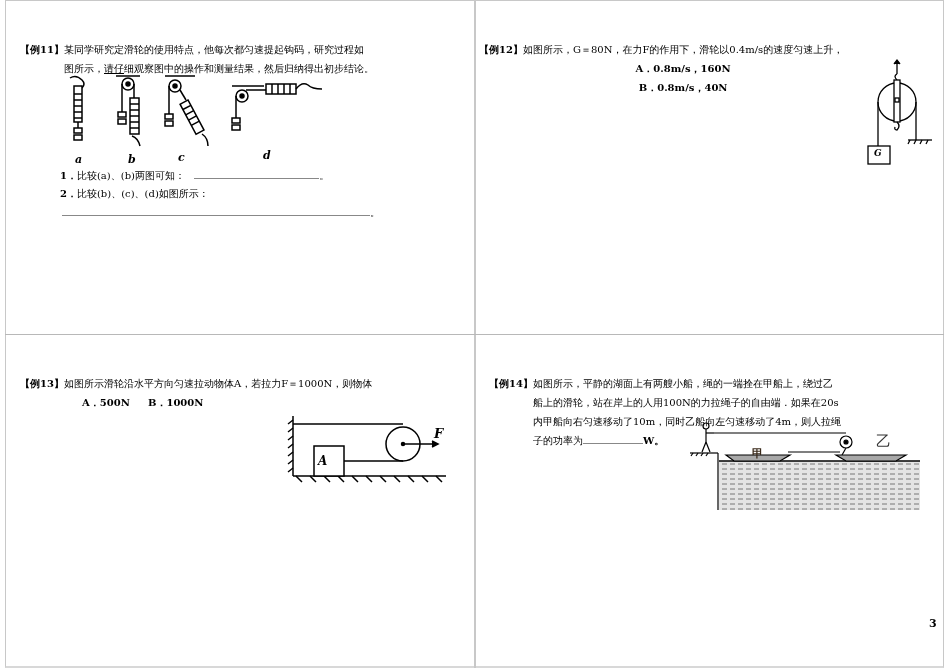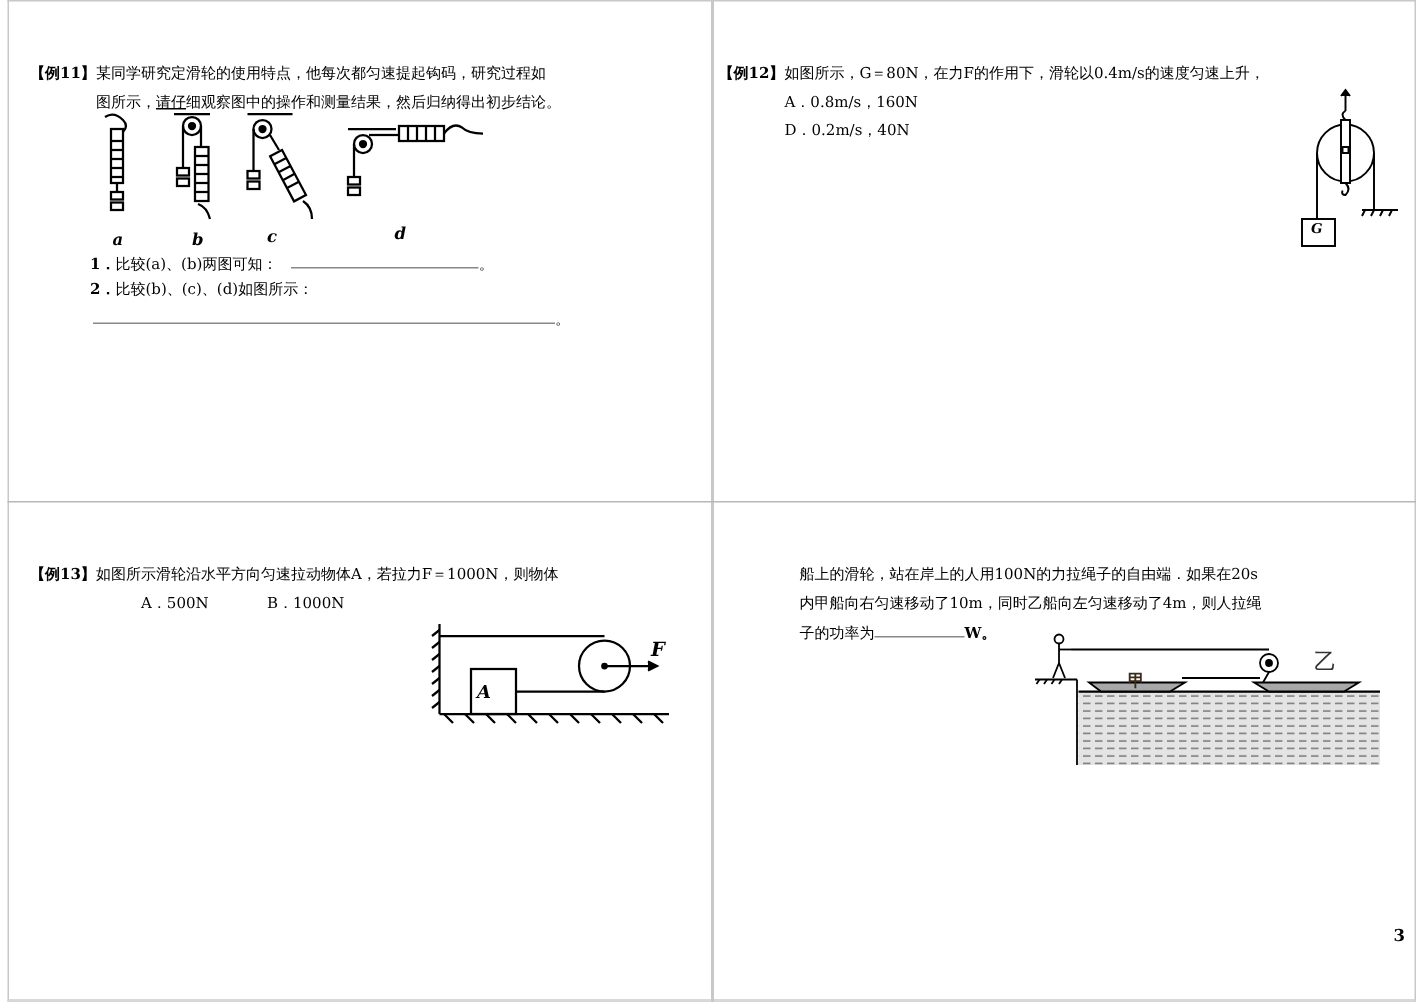--- a/index.html
+++ b/index.html
@@ -7,21 +7,21 @@
          font-family:"DejaVu Serif","Liberation Serif",serif; color:#000; }
   .frame { position:absolute; left:5px; top:0; width:939px; height:668px;
            border-left:1px solid #c8c8c8; border-top:1px solid #c8c8c8;
            border-bottom:2px solid #d8d8d8; border-right:1px solid #c8c8c8; box-sizing:border-box; }
   .vdiv { position:absolute; left:474px; top:0; width:2px; height:668px; background:#c8c8c8; }
   .hdiv { position:absolute; left:5px; top:334px; width:939px; height:1px; background:#b8b8b8; }
   .q { position:absolute; font-size:10px; line-height:19px; }
   .q .head { font-weight:bold; }
   .q .line { white-space:nowrap; }
   .indent { padding-left:44px; }
-  .opt { font-weight:normal; }
+  .opt { font-weight:bold;text-align:center; }
   .blank { display:inline-block; border-bottom:1px solid #888; vertical-align:baseline; height:12px; }
   .b { font-weight:bold; }
   .pagenum { position:absolute; left:929px; top:617px; font-size:11px; font-weight:bold; }
   svg { position:absolute; overflow:visible; }
   .lbl { font-family:"DejaVu Serif",serif; font-style:italic; font-weight:bold; font-size:11px; }
 </style>
 </head>
 <body>
 
 <div class="frame"></div>
@@ -105,21 +105,21 @@
 <div class="q" style="left:60px; top:184px;">
   <span class="b">2．</span><span>比较(b)、(c)、(d)如图所示：</span>
 </div>
 <div class="q" style="left:62px; top:203px;">
   <span class="blank" style="width:308px;"></span><span>。</span>
 </div>
 
 <div class="q" style="left:479px; top:40px;">
   <div class="line"><span class="head">【例12】</span><span>如图所示，G＝80N，在力F的作用下，滑轮以0.4m/s的速度匀速上升，</span></div>
   <div class="line indent opt">A．0.8m/s，160N</div>
-  <div class="line indent opt">D．0.2m/s，40N</div>
+  <div class="line indent opt">B．0.8m/s，40N</div>
 </div>
 
 <svg style="left:862px; top:60px;" width="80" height="110" viewBox="0 0 80 110">
   <g stroke="#000" fill="none" stroke-width="1.3">
     <line x1="35" y1="0" x2="35" y2="14"></line>
     <path d="M32 4 L35 0 L38 4" fill="#000"></path>
     <path d="M35 14 q-4 2 0 6"></path>
     <circle cx="35" cy="42" r="19"></circle>
     <rect x="32" y="20" width="6" height="42" fill="#fff"></rect>
     <rect x="33" y="38" width="4" height="4"></rect>
@@ -131,21 +131,21 @@
       <line x1="54" y1="80" x2="52" y2="84"></line>
       <line x1="60" y1="80" x2="58" y2="84"></line>
       <line x1="66" y1="80" x2="64" y2="84"></line>
     <rect x="6" y="86" width="22" height="18" fill="#fff"></rect>
   </g>
 </svg>
 <div class="lbl" style="position:absolute; left:874px; top:148px; font-size:9px;">G</div>
 
 <div class="q" style="left:20px; top:374px;">
   <div class="line"><span class="head">【例13】</span><span>如图所示滑轮沿水平方向匀速拉动物体A，若拉力F＝1000N，则物体</span></div>
-  <div class="line indent"><span class="opt" style="display:inline-block; width:84px;margin-left:30px;">A．500N</span><span class="opt">B．1000N</span></div>
+  <div class="line indent"><span class="opt" style="display:inline-block; width:84px;">A．500N</span><span class="opt">B．1000N</span></div>
 </div>
 
 <svg style="left:286px; top:414px;" width="165" height="80" viewBox="0 0 165 80">
   <g stroke="#000" fill="none" stroke-width="1.5">
     <line x1="7" y1="2" x2="7" y2="62"></line>
     <line x1="7" y1="6" x2="2" y2="10"></line>
       <line x1="7" y1="14" x2="2" y2="18"></line>
       <line x1="7" y1="22" x2="2" y2="26"></line>
       <line x1="7" y1="30" x2="2" y2="34"></line>
       <line x1="7" y1="38" x2="2" y2="42"></line>
@@ -169,20 +169,21 @@
     <rect x="28" y="32" width="30" height="30" fill="#fff"></rect>
     <circle cx="117" cy="30" r="1.5" fill="#000"></circle>
     <line x1="117" y1="30" x2="150" y2="30"></line>
     <path d="M146 27 L152 30 L146 33" fill="#000"></path>
   </g>
 </svg>
 <div class="lbl" style="position:absolute; left:318px; top:454px; font-size:12px;">A</div>
 <div class="lbl" style="position:absolute; left:434px; top:426px; font-size:13px;">F</div>
 
 <div class="q" style="left:489px; top:374px;">
+  <div class="line"><span class="head">【例14】</span><span>如图所示，平静的湖面上有两艘小船，绳的一端拴在甲船上，绕过乙</span></div>
   <div class="line indent"><span>船上的滑轮，站在岸上的人用100N的力拉绳子的自由端．如果在20s</span></div>
   <div class="line indent"><span>内甲船向右匀速移动了10m，同时乙船向左匀速移动了4m，则人拉绳</span></div>
   <div class="line indent"><span>子的功率为</span><span class="blank" style="width:60px;"></span><span class="b">W。</span></div>
 </div>
 
 <svg style="left:690px; top:422px;" width="230" height="112" viewBox="0 0 230 112">
   <defs>
     <pattern id="water" width="8" height="5" patternUnits="userSpaceOnUse">
       <rect width="8" height="5" fill="#e4e4e4"></rect>
       <line x1="0" y1="2" x2="5" y2="2" stroke="#777" stroke-width="1"></line>

